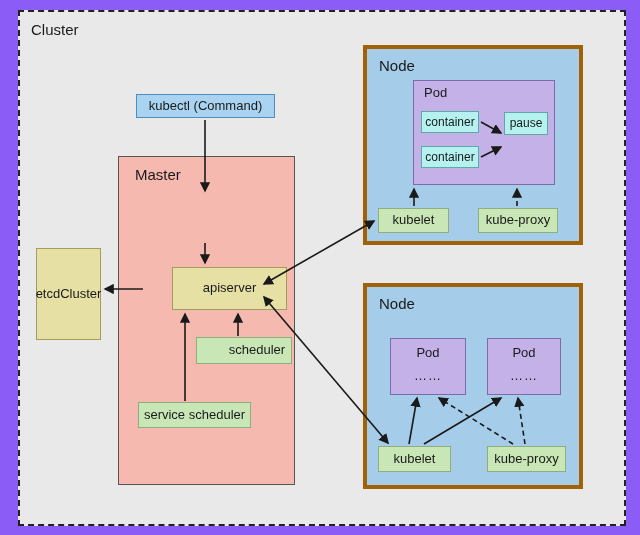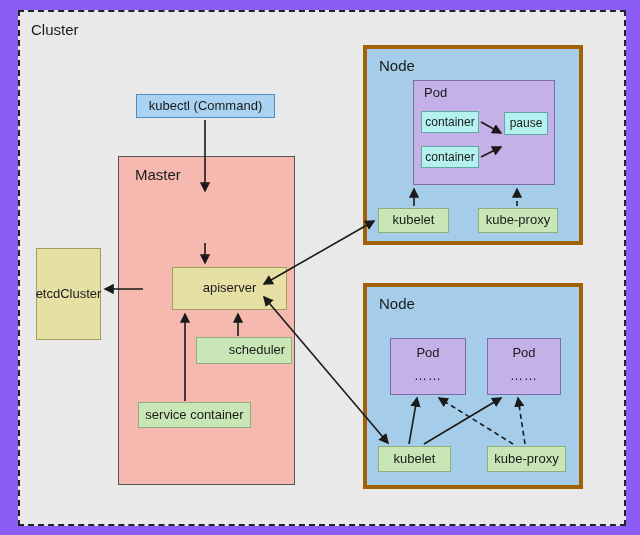--- a/index.html
+++ b/index.html
@@ -47,21 +47,21 @@
 
   <div class="master" style="left:118px; top:156px; width:177px; height:329px;">
     <span class="corner-label" style="left:16px; top:9px;">Master</span>
   </div>
 
 
   <div class="box khaki" style="left:145px; top:267px; width:115px; height:43px;margin-left:27px;">apiserver</div>
 
   <div class="box green" style="left:196px; top:337px; width:96px; height:27px;padding-left:28px;">scheduler</div>
 
-  <div class="box green" style="left:138px; top:402px; width:113px; height:26px;">service container</div>
+  <div class="box green" style="left:138px; top:402px; width:113px; height:26px;">service scheduler</div>
 
   <div class="box khaki" style="left:36px; top:248px; width:65px; height:92px; flex-direction:row;">
     <span>etcd</span>
     <span>Cluster</span>
   </div>
 
   <div class="node" style="left:363px; top:45px; width:220px; height:200px;">
     <span class="corner-label" style="left:12px; top:8px;">Node</span>
   </div>
 

